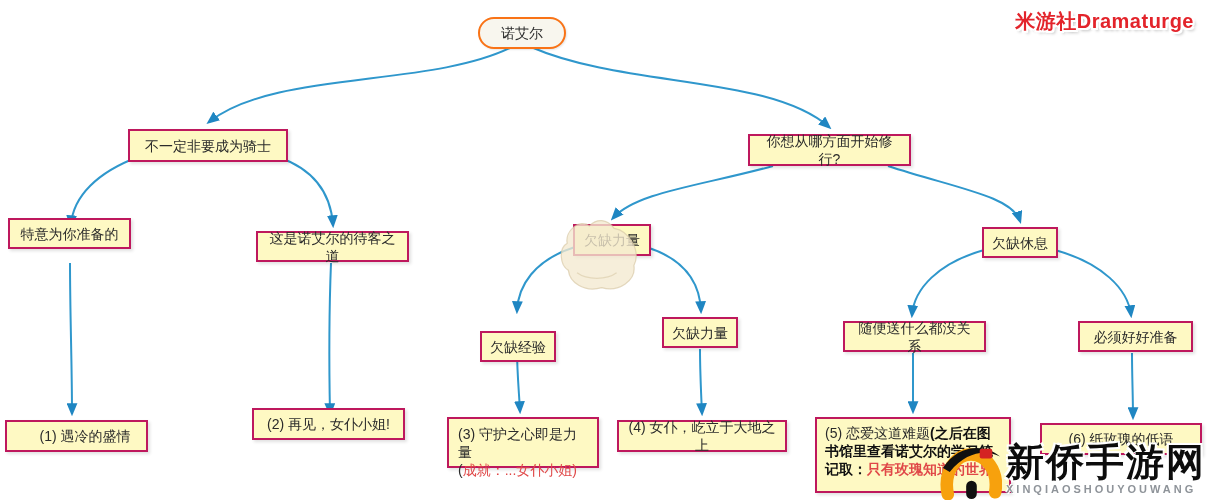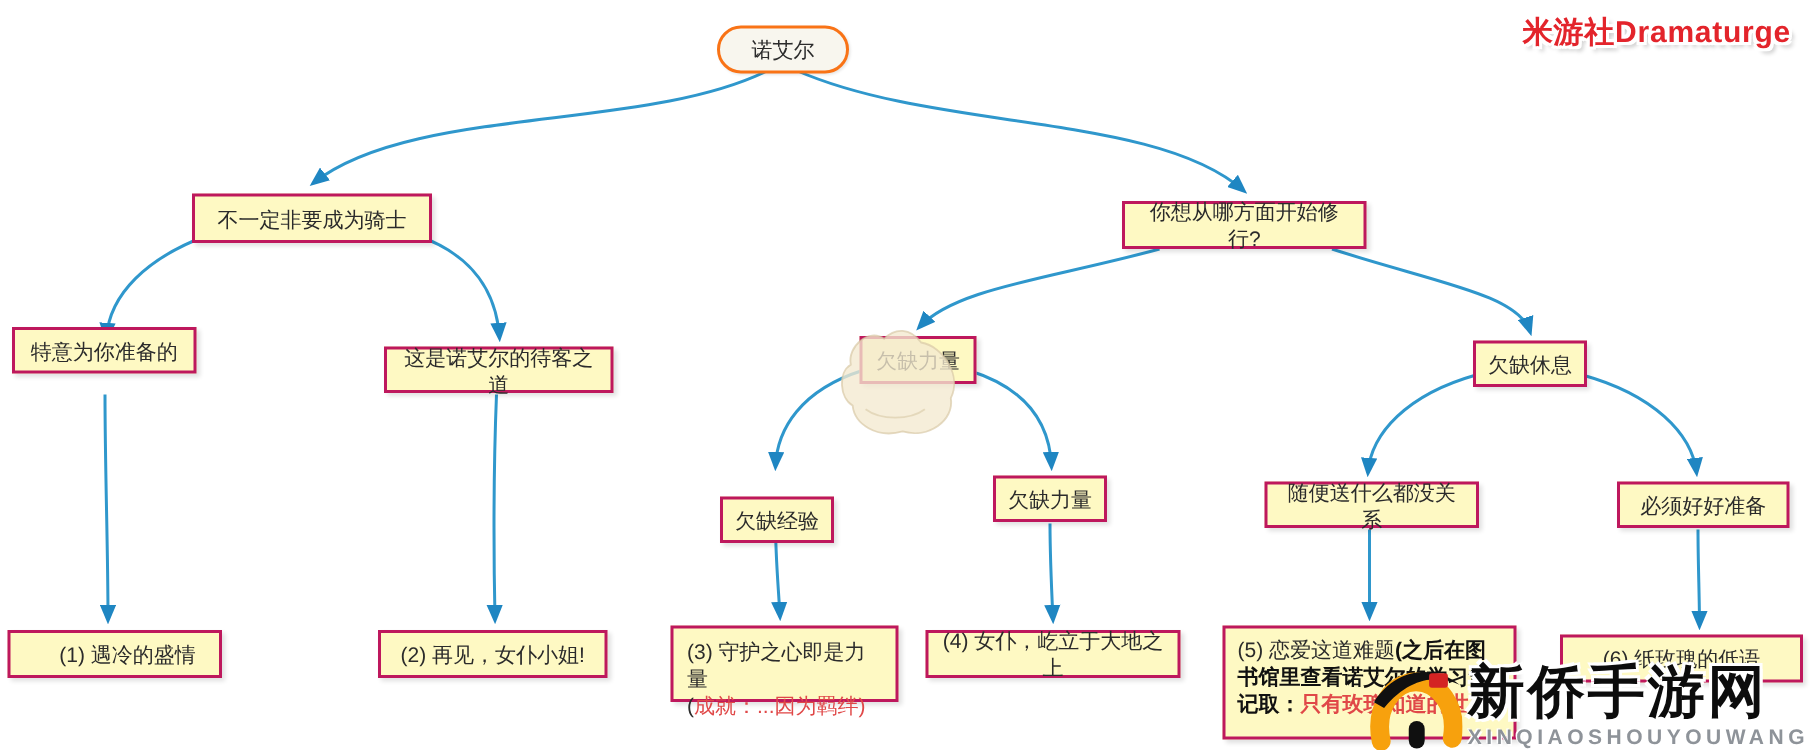--- a/index.html
+++ b/index.html
@@ -16,21 +16,21 @@
   .boldtxt{font-weight:bold;color:#111;}
   .blob{position:absolute;z-index:3;pointer-events:none;}
   .brand{position:absolute;top:8px;right:14px;z-index:6;font-size:20px;font-weight:bold;color:#e3242b;
          letter-spacing:0.5px;
          text-shadow:-2px -2px 0 #fff,2px -2px 0 #fff,-2px 2px 0 #fff,2px 2px 0 #fff,0 -2px 0 #fff,0 2px 0 #fff,-2px 0 0 #fff,2px 0 0 #fff,3px 3px 3px rgba(0,0,0,0.25);}
   .sitelogo{position:absolute;right:2px;bottom:0px;z-index:10;display:flex;align-items:flex-start;}
   .sitelogo .icon{width:62px;height:58px;margin-right:4px;}
   .sitelogo .txt{display:flex;flex-direction:column;}
   .sitelogo .cn{font-size:38px;font-weight:700;color:#0c0c0c;letter-spacing:2px;line-height:40px;
          text-shadow:-2px -2px 0 #fff,2px -2px 0 #fff,-2px 2px 0 #fff,2px 2px 0 #fff;}
-  .sitelogo .sub{font-size:14px;font-weight:bold;color:#8e9399;letter-spacing:3px;margin-top:1px;
+  .sitelogo .sub{font-size:11px;font-weight:bold;color:#8e9399;letter-spacing:3px;margin-top:1px;
          text-shadow:-1px -1px 0 #fff,1px 1px 0 #fff;}
 </style>
 </head>
 <body>
 
 <div class="canvas">
 
   <svg class="arrows" width="1208" height="500" viewBox="0 0 1208 500">
     <defs>
       <marker id="arr" viewBox="0 0 12 10" refX="9" refY="5" markerWidth="13" markerHeight="11" markerUnits="userSpaceOnUse" orient="auto">
@@ -98,27 +98,27 @@
   </div>
 
   <div class="node" style="left:843px;top:321px;width:143px;height:31px;">
     <span>随便送什么都没关系</span>
   </div>
 
   <div class="node" style="left:5px;top:420px;width:143px;height:32px;padding-left:25px;">
     <span>(1) 遇冷的盛情</span>
   </div>
 
-  <div class="node" style="left:252px;top:420px;width:153px;height:32px;">
+  <div class="node" style="left:252px;top:408px;width:153px;height:32px;">
     <span>(2) 再见，女仆小姐!</span>
   </div>
 
   <div class="node multiline" style="left:447px;top:417px;width:152px;height:51px;padding:6px 9px;">
     <span class="line">(3) 守护之心即是力量</span>
-    <span class="line"><span>(</span><span class="red">成就：...因为羁绊)</span></span>
+    <span class="line"><span>(</span><span class="red">成就：...女仆小姐)</span></span>
   </div>
 
   <div class="node" style="left:617px;top:420px;width:170px;height:32px;">
     <span>(4) 女仆，屹立于大地之上</span>
   </div>
 
   <div class="node multiline" style="left:815px;top:417px;width:196px;height:76px;padding:5px 8px;display:block;">
     <span>(5) 恋爱这道难题</span><span class="boldtxt">(之后在图书馆里查看诺艾尔的学习笔记取</span><span class="boldtxt">：</span><span class="red boldtxt" style="color:#e04848;">只有玫瑰知道的世界</span><span>)</span>
   </div>
 

